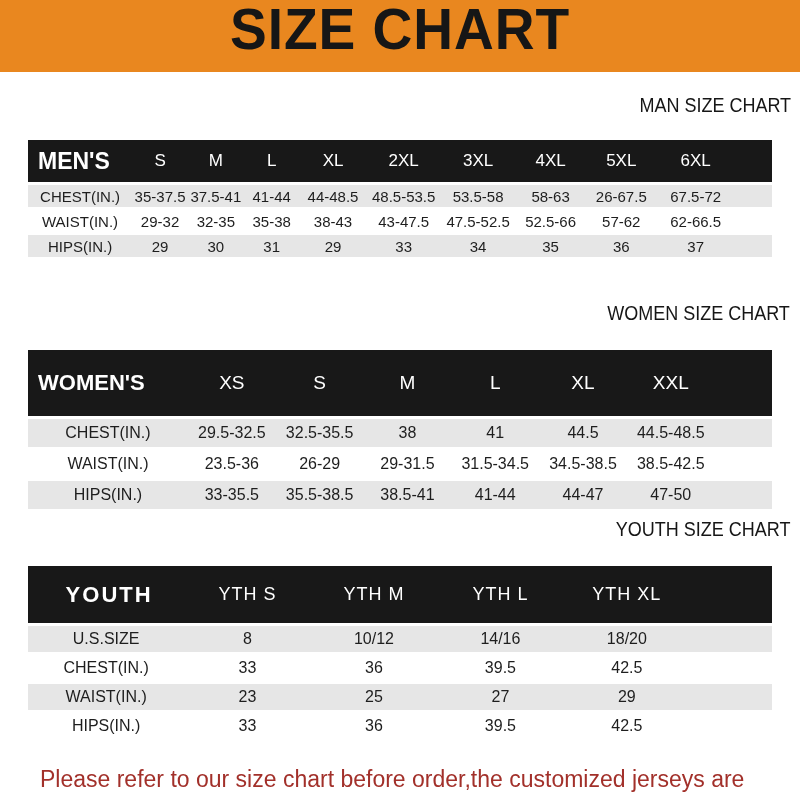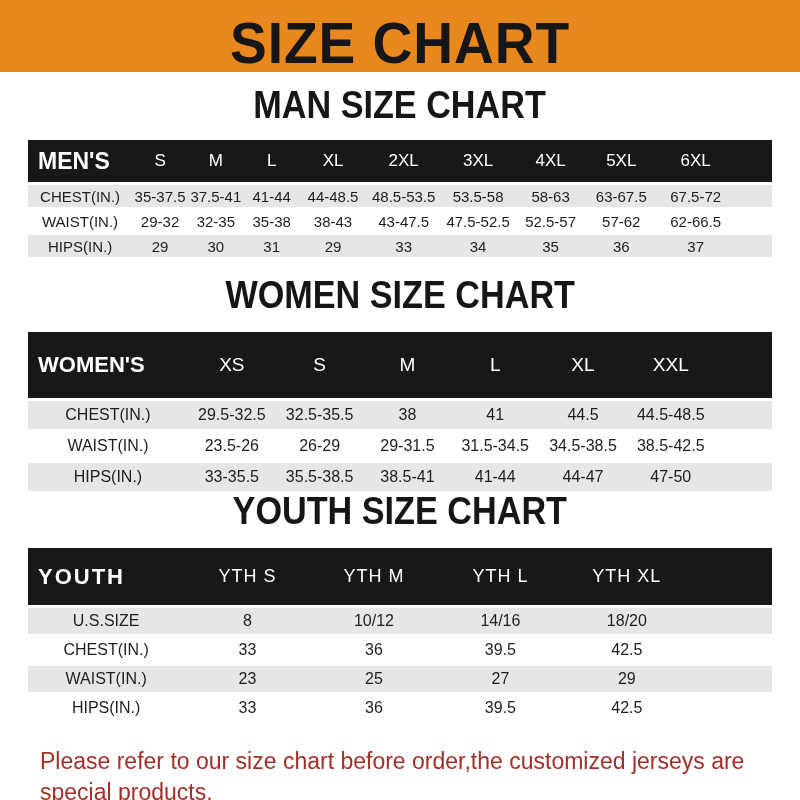--- a/index.html
+++ b/index.html
@@ -10,54 +10,54 @@
     --red:#A2302A;
     --ink:#161616;
   }
   html,body{margin:0;padding:0;}
   body{
     width:800px;height:800px;overflow:hidden;background:#fff;
     font-family:"Liberation Sans","DejaVu Sans",sans-serif;
   }
   .banner{
     height:72px;background:var(--banner-bg);
-    display:flex;align-items:flex-end;justify-content:center;
+    display:flex;align-items:flex-start;justify-content:center;
   }
   .banner-title{
     display:inline-block;font-size:58px;font-weight:bold;color:var(--ink);
     transform:scaleX(0.95);letter-spacing:1px;line-height:1;
   }
   .section-heading{
-    margin:0;text-align:center;font-weight:bold;color:var(--ink);
-    font-size:38px;line-height:35px;
+    margin:0;text-align:right;font-weight:normal;color:var(--ink);
+    font-size:20px;line-height:35px;
   }
   .section-heading span{display:inline-block;transform:scaleX(0.9);}
   .hd-man{margin-top:16px;margin-bottom:14px;}
-  .hd-women{margin-top:18px;margin-bottom:16px;}
+  .hd-women{margin-top:36px;margin-bottom:16px;}
   .hd-youth{margin-bottom:16px;}
   table{
     width:744px;margin:0 auto;border-collapse:separate;border-spacing:0 3px;
     table-layout:fixed;
   }
   th{
     background:var(--bar-bg);color:var(--bar-text);font-weight:normal;
     text-align:center;vertical-align:middle;padding:4px;
   }
   td{
     text-align:center;vertical-align:middle;color:#1e1e1e;padding:0;background:#fff;
   }
   tr.shaded td{background:var(--shade);}
   th.label-col{text-align:left;padding-left:10px;font-weight:bold;}
   .men th{height:34px;font-size:17px;}
   .men th.label-col{font-size:23px;}
   .men td{height:22px;font-size:15px;}
   .women th{height:58px;font-size:19px;}
   .women th.label-col{font-size:22px;}
   .women td{height:28px;font-size:16px;}
-  .youth th{height:49px;font-size:18px;letter-spacing:1px;}
+  .youth th{height:49px;font-size:18px;letter-spacing:1px;text-align:center;}
   .youth th.label-col{font-size:22px;letter-spacing:2px;}
   .youth td{height:26px;font-size:16px;}
   .footer{margin-top:22px;}
   .footer p{
     margin:0;padding-left:40px;font-size:23px;line-height:31px;
     color:var(--red);
   }
 </style>
 </head>
 <body>
@@ -101,33 +101,33 @@
     <tbody>
       <tr class="shaded">
         <td>CHEST(IN.)</td>
         <td>35-37.5</td>
         <td>37.5-41</td>
         <td>41-44</td>
         <td>44-48.5</td>
         <td>48.5-53.5</td>
         <td>53.5-58</td>
         <td>58-63</td>
-        <td>63-67.5</td>
+        <td>26-67.5</td>
         <td>67.5-72</td>
         <td></td>
       </tr>
       <tr>
         <td>WAIST(IN.)</td>
         <td>29-32</td>
         <td>32-35</td>
         <td>35-38</td>
         <td>38-43</td>
         <td>43-47.5</td>
         <td>47.5-52.5</td>
-        <td>52.5-57</td>
+        <td>52.5-66</td>
         <td>57-62</td>
         <td>62-66.5</td>
         <td></td>
       </tr>
       <tr class="shaded">
         <td>HIPS(IN.)</td>
         <td>29</td>
         <td>30</td>
         <td>31</td>
         <td>29</td>
@@ -173,21 +173,21 @@
         <td>29.5-32.5</td>
         <td>32.5-35.5</td>
         <td>38</td>
         <td>41</td>
         <td>44.5</td>
         <td>44.5-48.5</td>
         <td></td>
       </tr>
       <tr>
         <td>WAIST(IN.)</td>
-        <td>23.5-26</td>
+        <td>23.5-36</td>
         <td>26-29</td>
         <td>29-31.5</td>
         <td>31.5-34.5</td>
         <td>34.5-38.5</td>
         <td>38.5-42.5</td>
         <td></td>
       </tr>
       <tr class="shaded">
         <td>HIPS(IN.)</td>
         <td>33-35.5</td>

